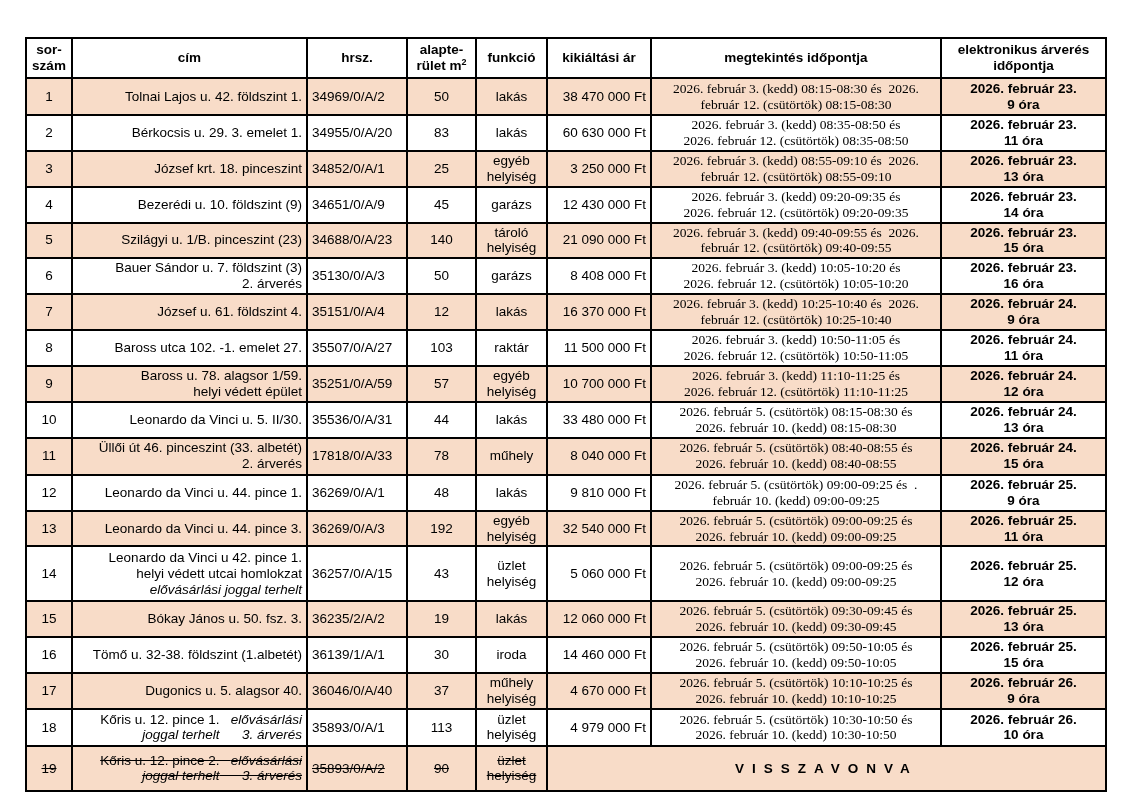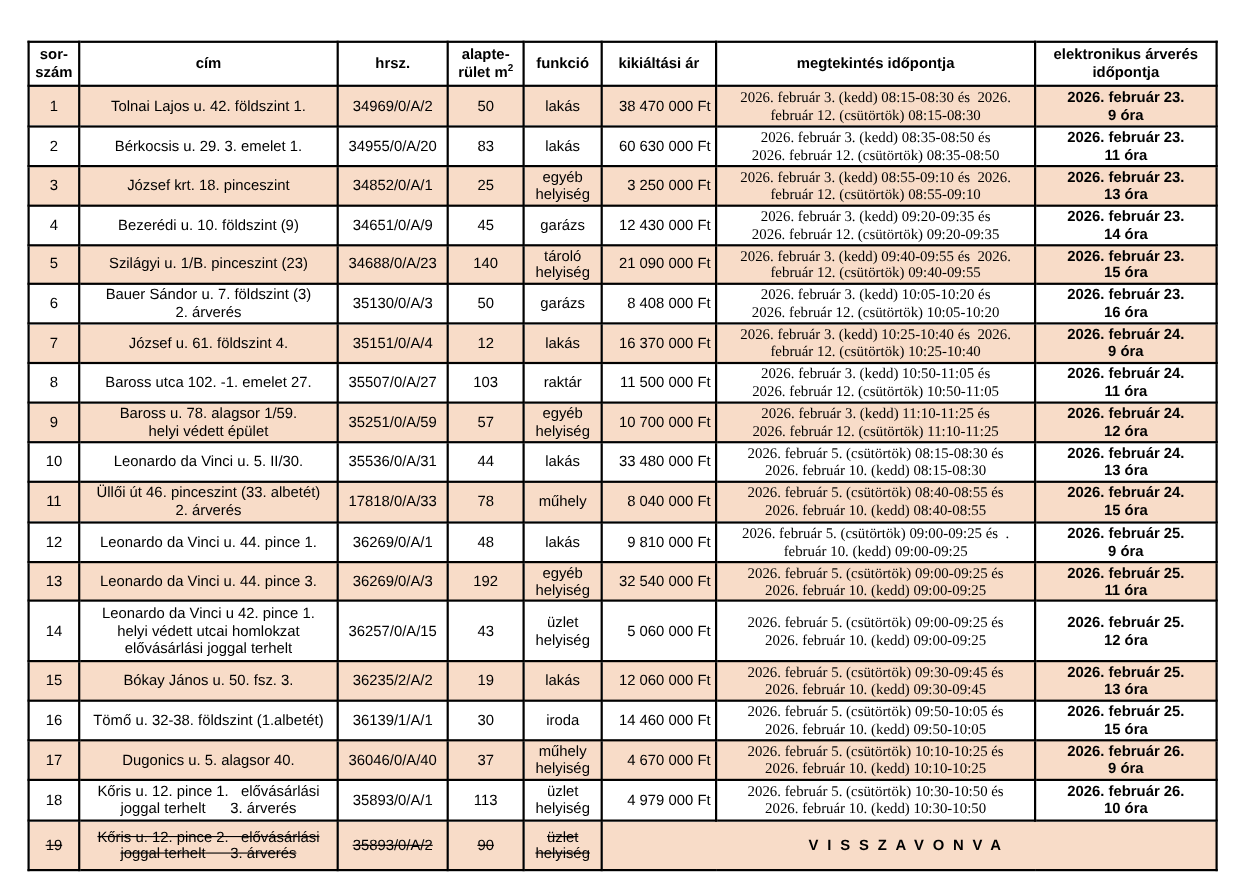--- a/index.html
+++ b/index.html
@@ -10,24 +10,24 @@
     border:2px solid #000000;
     padding:1px 4px;
     font-size:13.5px;
     line-height:1.18;
     color:#000000;
     vertical-align:middle;
     overflow:hidden;
   }
   th{font-weight:bold;text-align:center;white-space:pre-line;height:36px;}
   td.c-szam{text-align:center;}
-  td.c-cim{text-align:center;padding-left:6px;padding-right:2px;}
+  td.c-cim{text-align:right;padding-left:6px;padding-right:2px;}
   .cim-line{white-space:pre-wrap;}
-  .seg-italic{}
-  td.c-hrsz{text-align:center;}
+  .seg-italic{font-style:italic;}
+  td.c-hrsz{}
   td.c-ter{text-align:center;}
   td.c-funk{text-align:center;line-height:1.15;}
   td.c-ar{text-align:right;padding-right:9px;white-space:nowrap;}
   td.c-meg{text-align:center;white-space:pre-wrap;font-size:13px;line-height:1.3;padding:1px 2px;font-family:Liberation Serif, serif;}
   td.c-arv{text-align:center;white-space:pre-wrap;font-weight:bold;line-height:1.3;}
   tr.hl td{background:#f8dcc8;}
   td.struck{text-decoration:line-through;}
   td.c-vissza{
     text-align:center;font-weight:bold;font-size:18px;letter-spacing:8px;
     background:#f8dcc8;white-space:nowrap;padding-left:12px;

